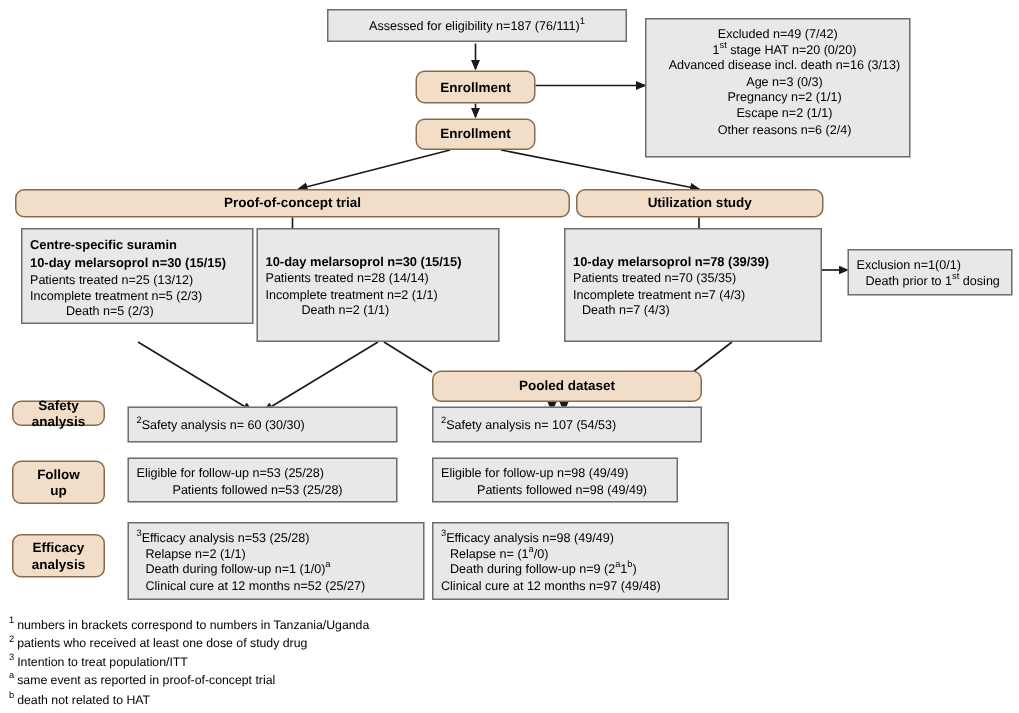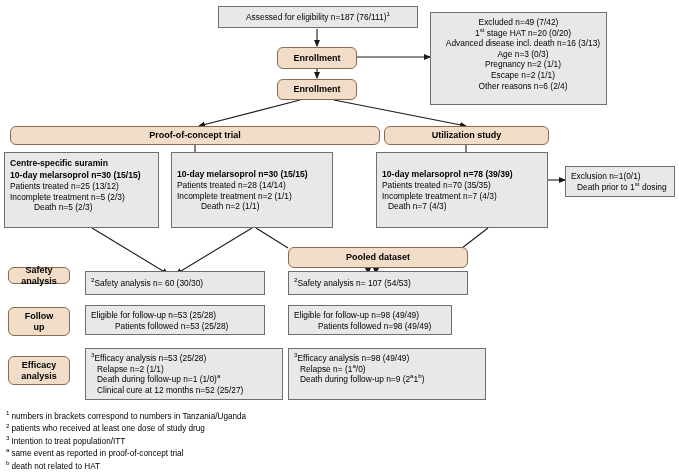--- a/index.html
+++ b/index.html
@@ -116,21 +116,21 @@
   </div>
 
   <div class="node stage" style="left:10px;top:126px;width:370px;height:19px;">
     <span>Proof-of-concept trial</span>
   </div>
 
   <div class="node stage" style="left:384px;top:126px;width:165px;height:19px;">
     <span>Utilization study</span>
   </div>
 
-  <div class="node box" style="left:4px;top:152px;width:155px;height:76px;">
+  <div class="node box" style="left:14px;top:152px;width:155px;height:64px;">
     <div class="ttl">Centre-specific suramin</div>
     <div class="ttl">10-day melarsoprol n=30 (15/15)</div>
     <div>Patients treated n=25 (13/12)</div>
     <div>Incomplete treatment n=5 (2/3)</div>
     <div class="ind2">Death n=5 (2/3)</div>
   </div>
 
   <div class="node box" style="left:171px;top:152px;width:162px;height:76px;padding-top:15px;">
     <div class="ttl">10-day melarsoprol n=30 (15/15)</div>
     <div>Patients treated n=28 (14/14)</div>
@@ -191,20 +191,21 @@
     <div><sup>3</sup><span>Efficacy analysis n=53 (25/28)</span></div>
     <div class="ind3">Relapse n=2 (1/1)</div>
     <div class="ind3"><span>Death during follow-up n=1 (1/0)</span><sup>a</sup></div>
     <div class="ind3">Clinical cure at 12 months n=52 (25/27)</div>
   </div>
 
   <div class="node box" style="left:288px;top:348px;width:198px;height:52px;">
     <div><sup>3</sup><span>Efficacy analysis n=98 (49/49)</span></div>
     <div class="ind3"><span>Relapse n= (1</span><sup>a</sup><span>/0)</span></div>
     <div class="ind3"><span>Death during follow-up n=9 (2</span><sup>a</sup><span>1</span><sup>b</sup><span>)</span></div>
+    <div>Clinical cure at 12 months n=97 (49/48)</div>
   </div>
 
   <div class="footnotes">
     <div><span class="fn-mark">1</span><span>numbers in brackets correspond to numbers in Tanzania/Uganda</span></div>
     <div><span class="fn-mark">2</span><span>patients who received at least one dose of study drug</span></div>
     <div><span class="fn-mark">3</span><span>Intention to treat population/ITT</span></div>
     <div><span class="fn-mark">a</span><span>same event as reported in proof-of-concept trial</span></div>
     <div><span class="fn-mark">b</span><span>death not related to HAT</span></div>
   </div>
 

